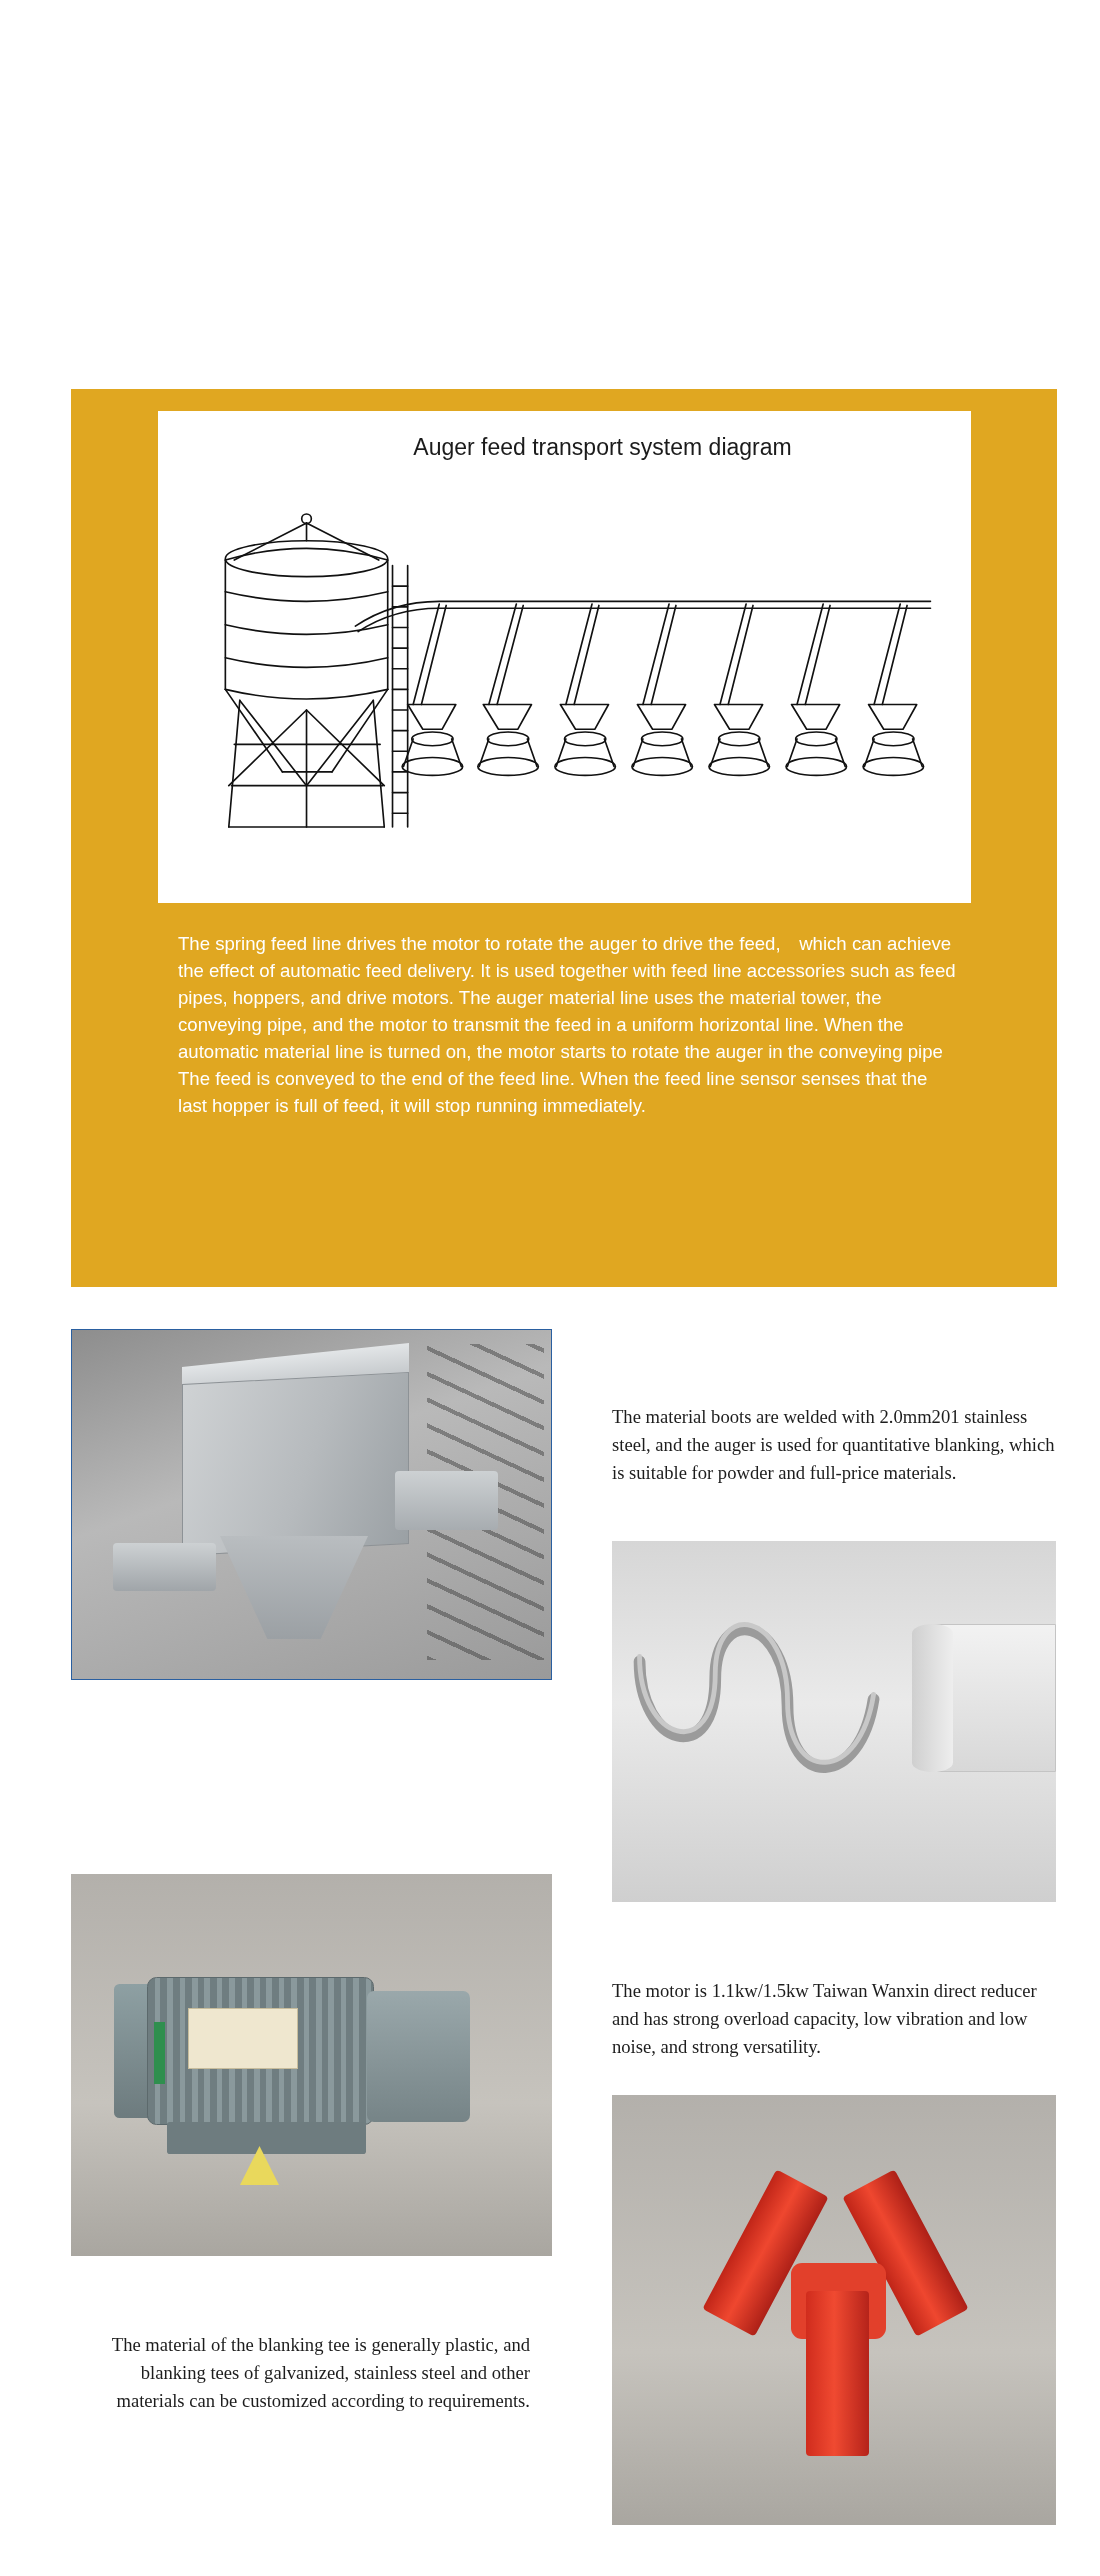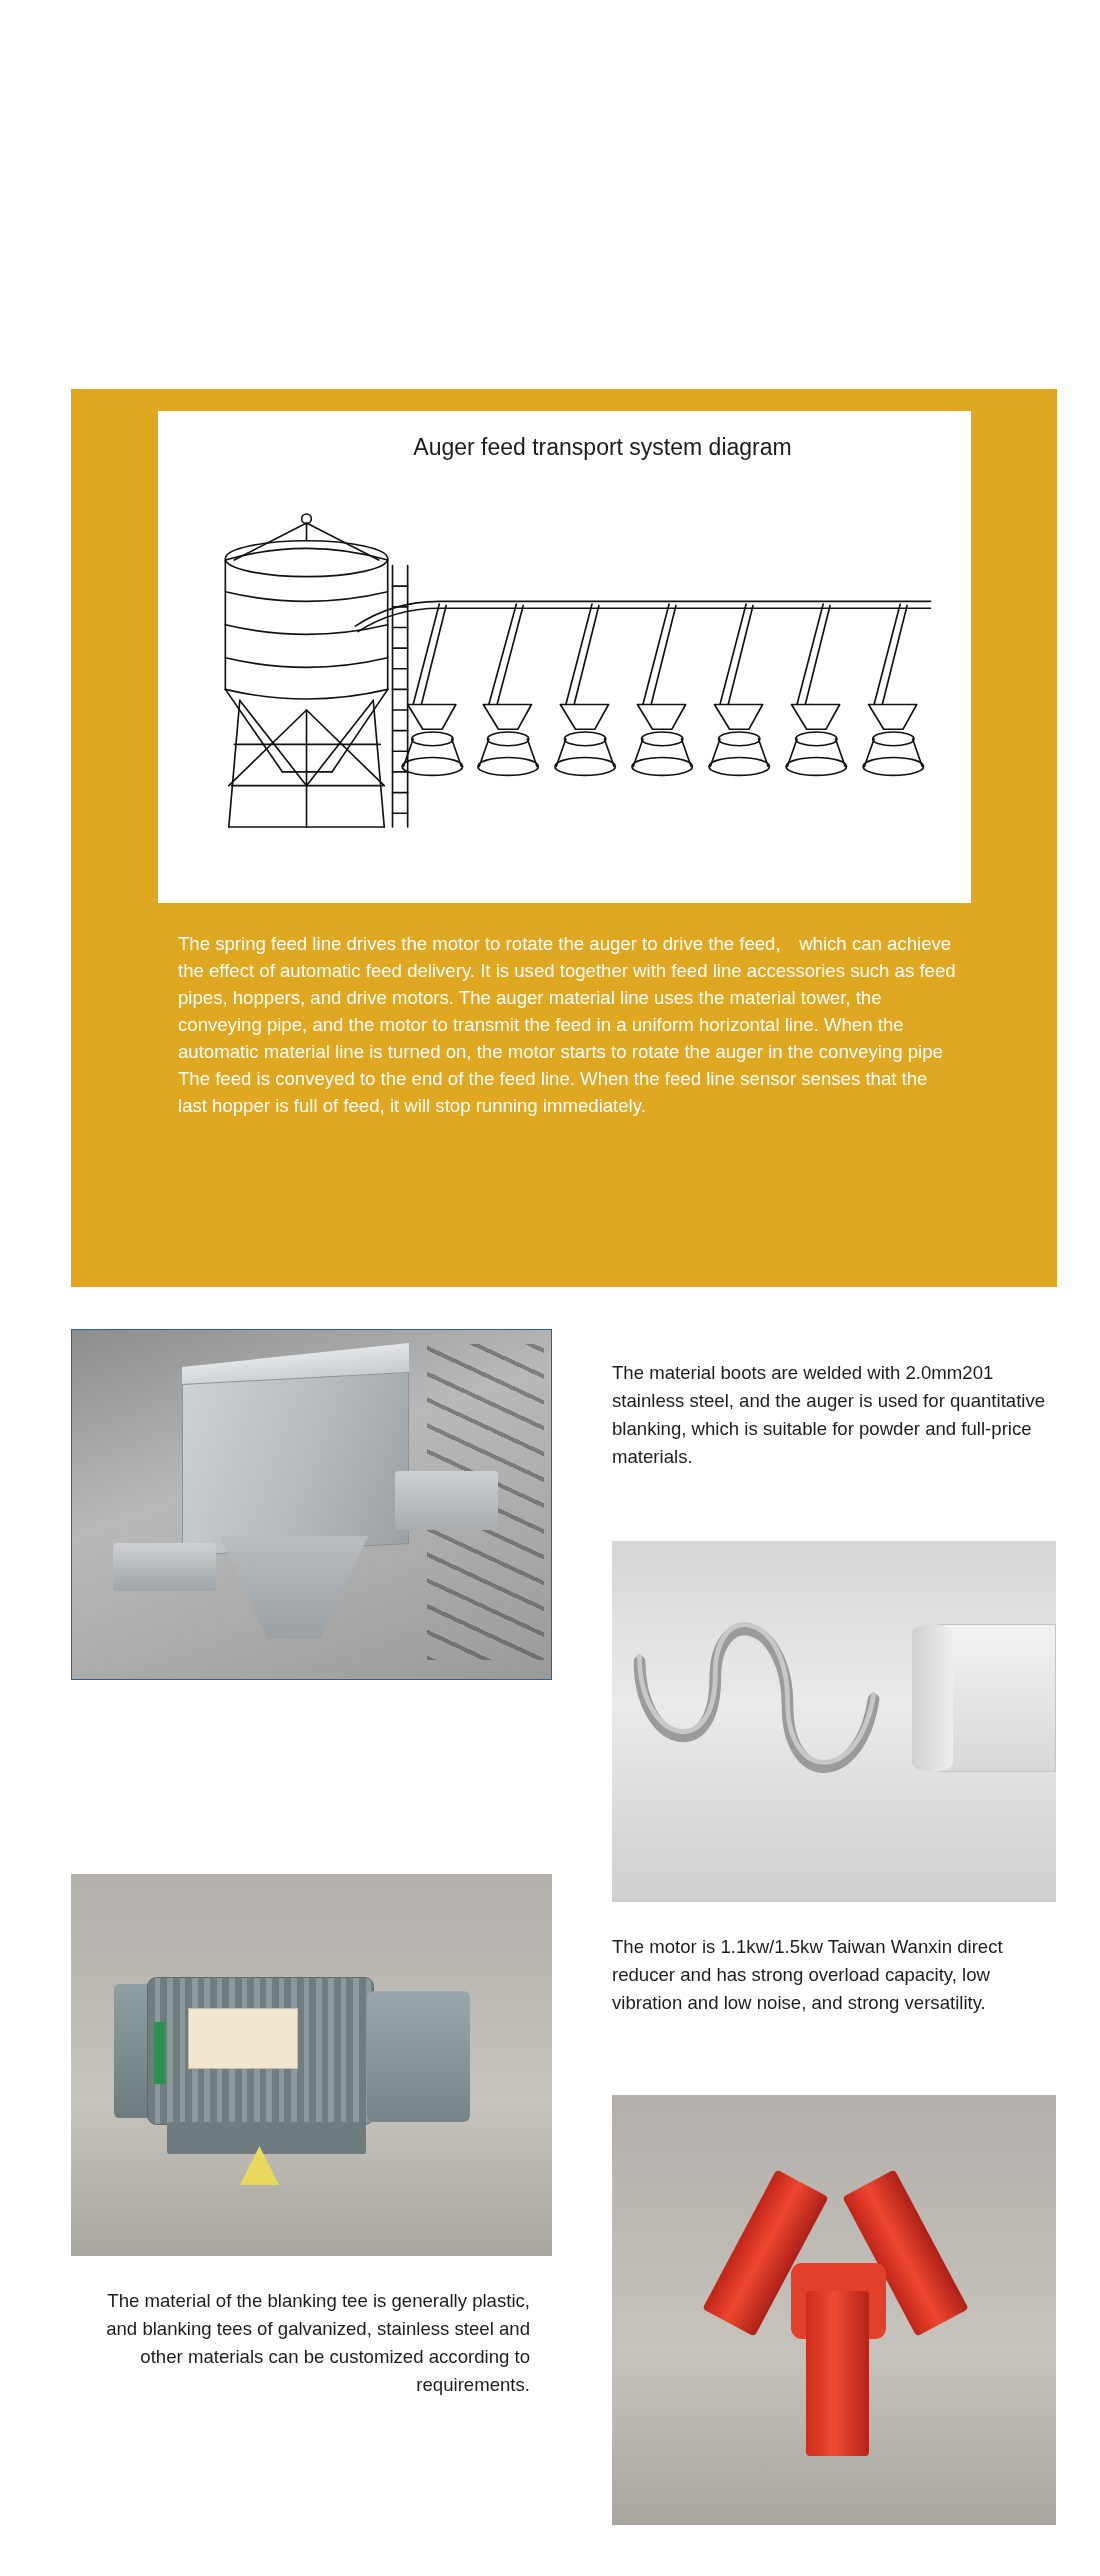--- a/index.html
+++ b/index.html
@@ -124,21 +124,22 @@
     background: #c9c9c9;
     overflow: hidden;
   }
   .photo.bordered { border: 1.4px solid #2a5fa0; }
 
   .cap {
     position: absolute;
     color: #1d1d1d;
     font-size: 18.6px;
     line-height: 28px;
-    font-family: Liberation Sans, sans-serif;
+    font-family: Liberation Serif, serif;
+    margin-top: 44px;
   }
 
   
   #photo-hopper { left: 71px; top: 1329px; width: 481px; height: 351px; }
   
   #cap-boots { left: 612px; top: 1359px; width: 447px; text-align: left; }
   
   #cap-spring { left: 113px; top: 1713px; width: 413px; text-align: right; }
 
   

